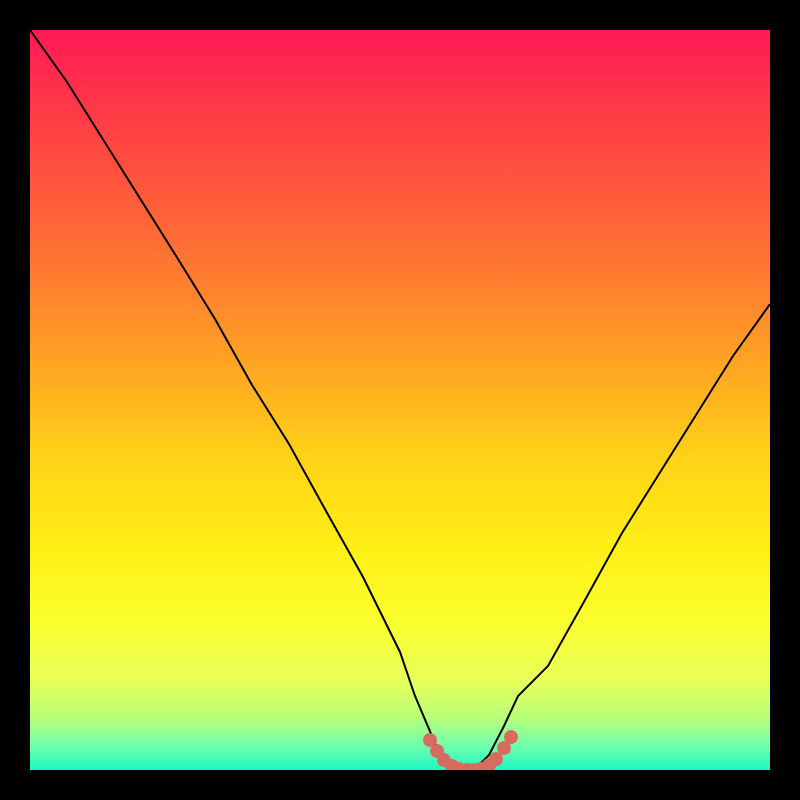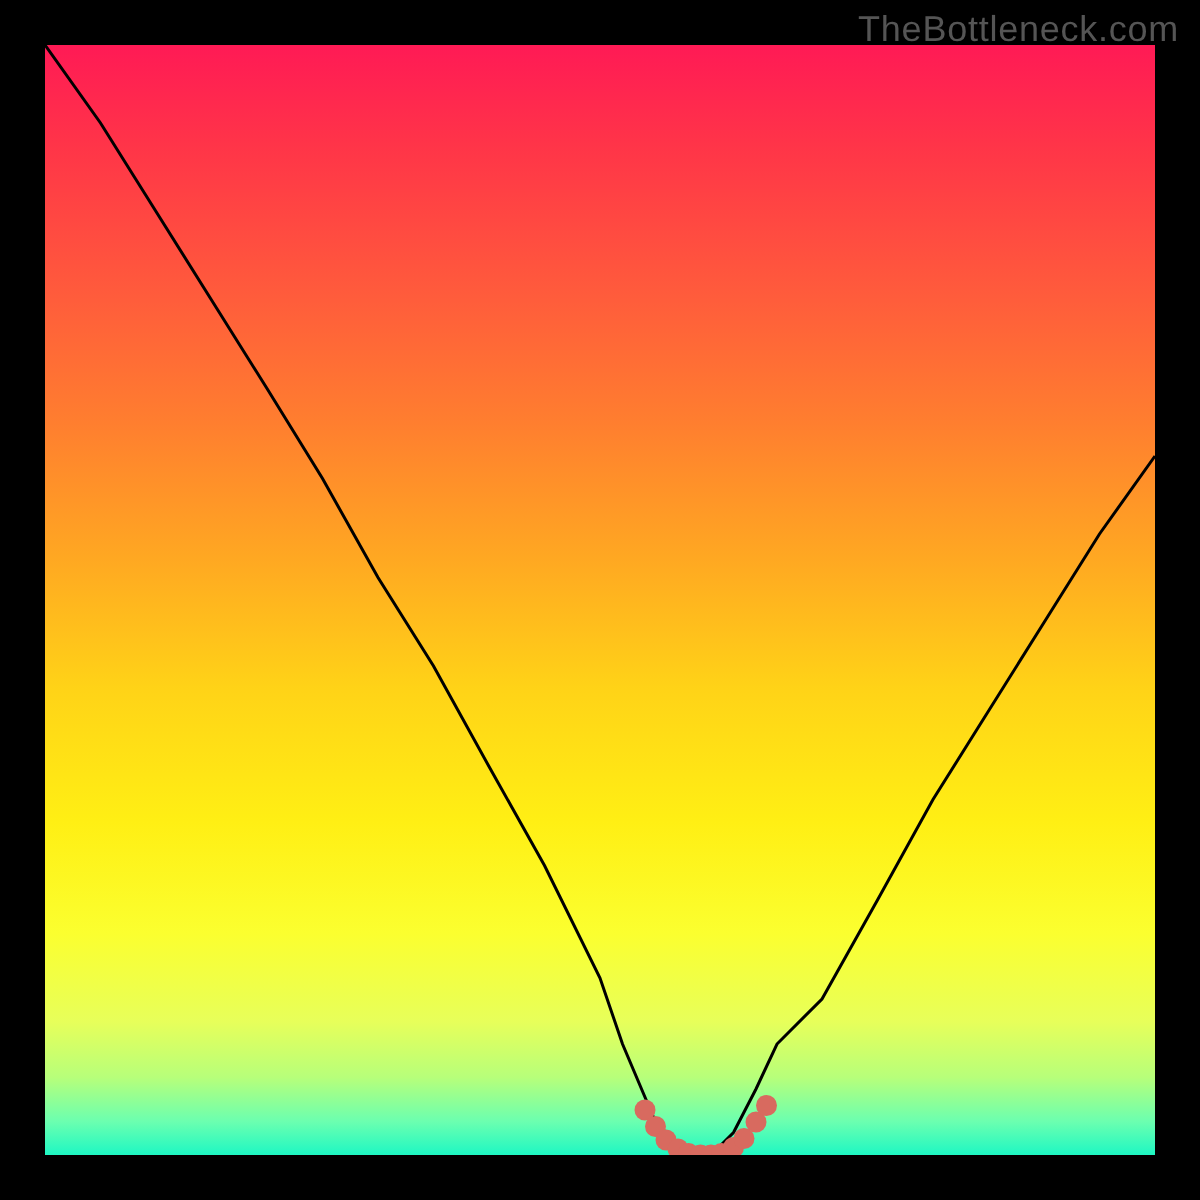--- a/index.html
+++ b/index.html
@@ -58,21 +58,20 @@
     position: absolute;
     inset: 0;
     z-index: 2;
   }
 </style>
 </head>
 <body>
 
 <div class="frame">
 
-  <div class="watermark">TheBottleneck.com</div>
 
   <div class="plot-area">
     <div class="gradient"></div>
 
     <svg class="curves" viewBox="0 0 740 740" preserveAspectRatio="none">
       <path fill="none" stroke="#000" stroke-width="2" d="M 0 0
                L 37 52
                L 74 111
                L 111 170
                L 148 229

